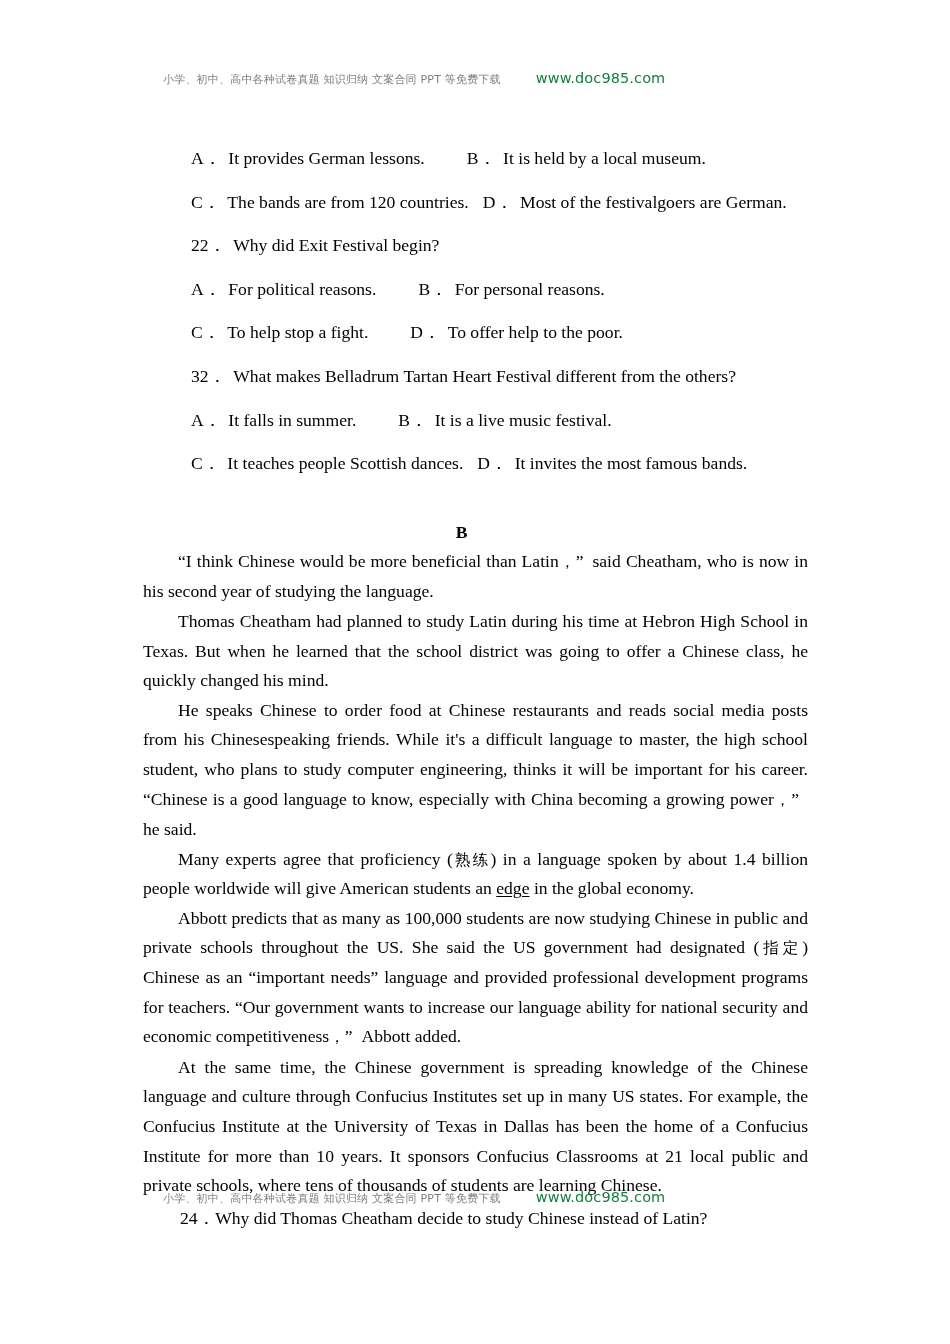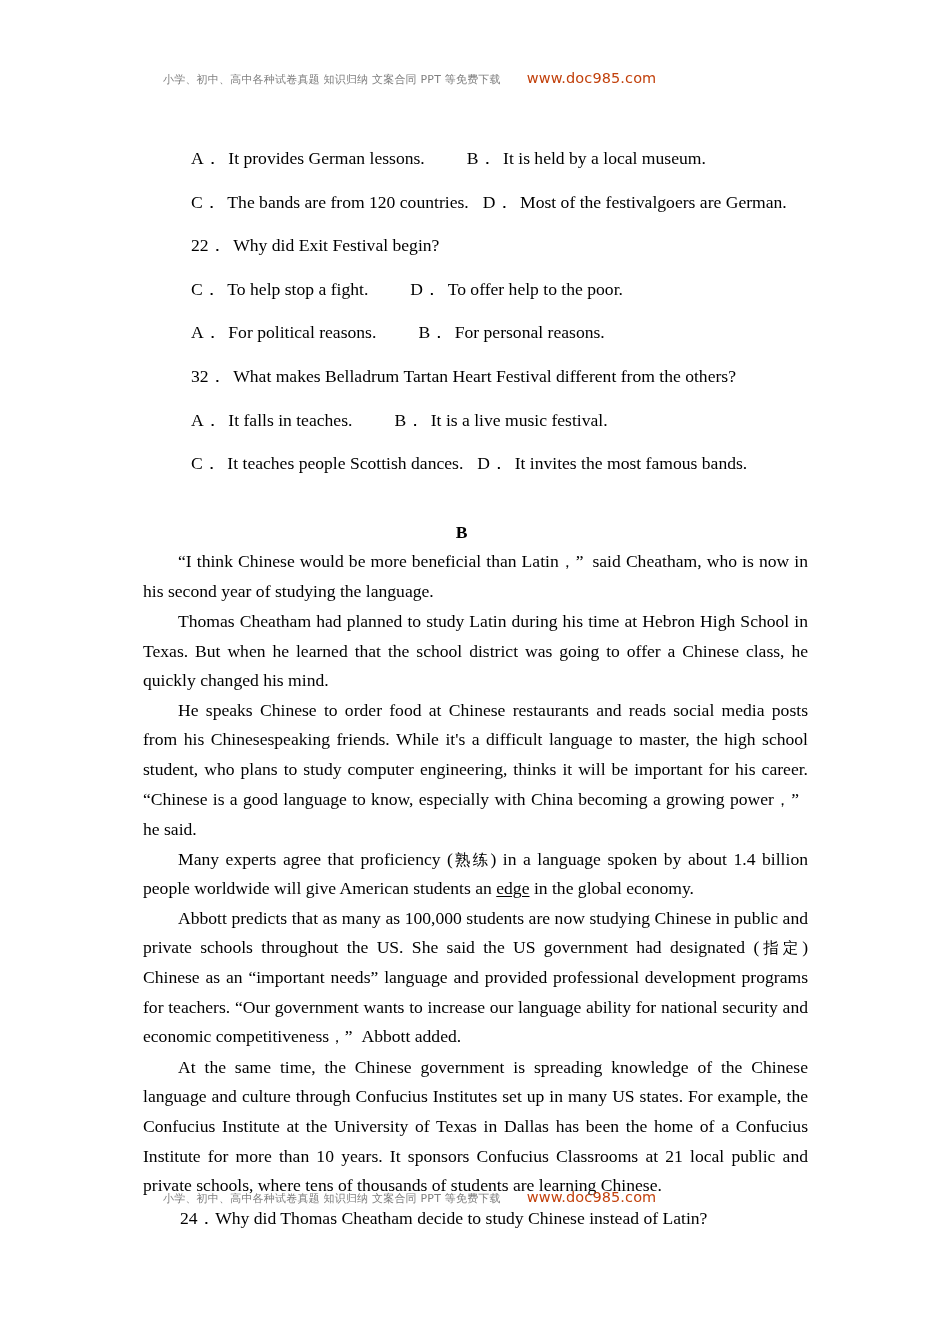--- a/index.html
+++ b/index.html
@@ -29,22 +29,22 @@
     letter-spacing: 0.2px;
   }
   .watermark .wm-inner {
     display: inline-block;
     margin-left: 163px;
   }
   .watermark .wm-cn {
     font-size: 11px;
   }
   .watermark .wm-url {
-    margin-left: 26px;
-    color: #c2410c;
+    margin-left: 35px;
+    color: #15803d;
     font-size: 14.5px;
     letter-spacing: 0.1px;
   }
   #wm-top  { top: 70px; }
   #wm-bot  { top: 1189px; }
 
   
   .page-body {
     position: absolute;
     left: 143px;
@@ -124,27 +124,27 @@
 <div class="page-body">
 
   <div class="q-block">
 
     <p class="q-line"><span>A．</span><span class="lbl-gap"></span><span>It provides German lessons.</span><span class="opt-gap-wide"></span><span>B．</span><span class="lbl-gap"></span><span>It is held by a local museum.</span></p>
 
     <p class="q-line"><span>C．</span><span class="lbl-gap"></span><span>The bands are from 120 countries.</span><span class="opt-gap-narrow"></span><span>D．</span><span class="lbl-gap"></span><span>Most of the festivalgoers are German.</span></p>
 
     <p class="q-line"><span>22．</span><span class="lbl-gap"></span><span>Why did Exit Festival begin?</span></p>
 
+    <p class="q-line"><span>A．</span><span class="lbl-gap"></span><span>For political reasons.</span><span class="opt-gap-wide"></span><span>B．</span><span class="lbl-gap"></span><span>For personal reasons.</span></p>
+
     <p class="q-line"><span>C．</span><span class="lbl-gap"></span><span>To help stop a fight.</span><span class="opt-gap-wide"></span><span>D．</span><span class="lbl-gap"></span><span>To offer help to the poor.</span></p>
-
-    <p class="q-line"><span>A．</span><span class="lbl-gap"></span><span>For political reasons.</span><span class="opt-gap-wide"></span><span>B．</span><span class="lbl-gap"></span><span>For personal reasons.</span></p>
 
     <p class="q-line"><span>32．</span><span class="lbl-gap"></span><span>What makes Belladrum Tartan Heart Festival different from the others?</span></p>
 
-    <p class="q-line"><span>A．</span><span class="lbl-gap"></span><span>It falls in teaches.</span><span class="opt-gap-wide"></span><span>B．</span><span class="lbl-gap"></span><span>It is a live music festival.</span></p>
+    <p class="q-line"><span>A．</span><span class="lbl-gap"></span><span>It falls in summer.</span><span class="opt-gap-wide"></span><span>B．</span><span class="lbl-gap"></span><span>It is a live music festival.</span></p>
 
     <p class="q-line"><span>C．</span><span class="lbl-gap"></span><span>It teaches people Scottish dances.</span><span class="opt-gap-narrow"></span><span>D．</span><span class="lbl-gap"></span><span>It invites the most famous bands.</span></p>
 
   </div>
 
   <p class="section-letter">B</p>
 
   <p class="para"><span>“I think Chinese would be more beneficial than Latin</span><span class="cn-comma">，</span><span>”</span><span class="qmark-gap"></span><span>said Cheatham, who is now in his second year of studying the language.</span></p>
 
   <p class="para"><span>Thomas Cheatham had planned to study Latin during his time at Hebron High School in Texas. But when he learned that the school district was going to offer a Chinese class, he quickly changed his mind.</span></p>

